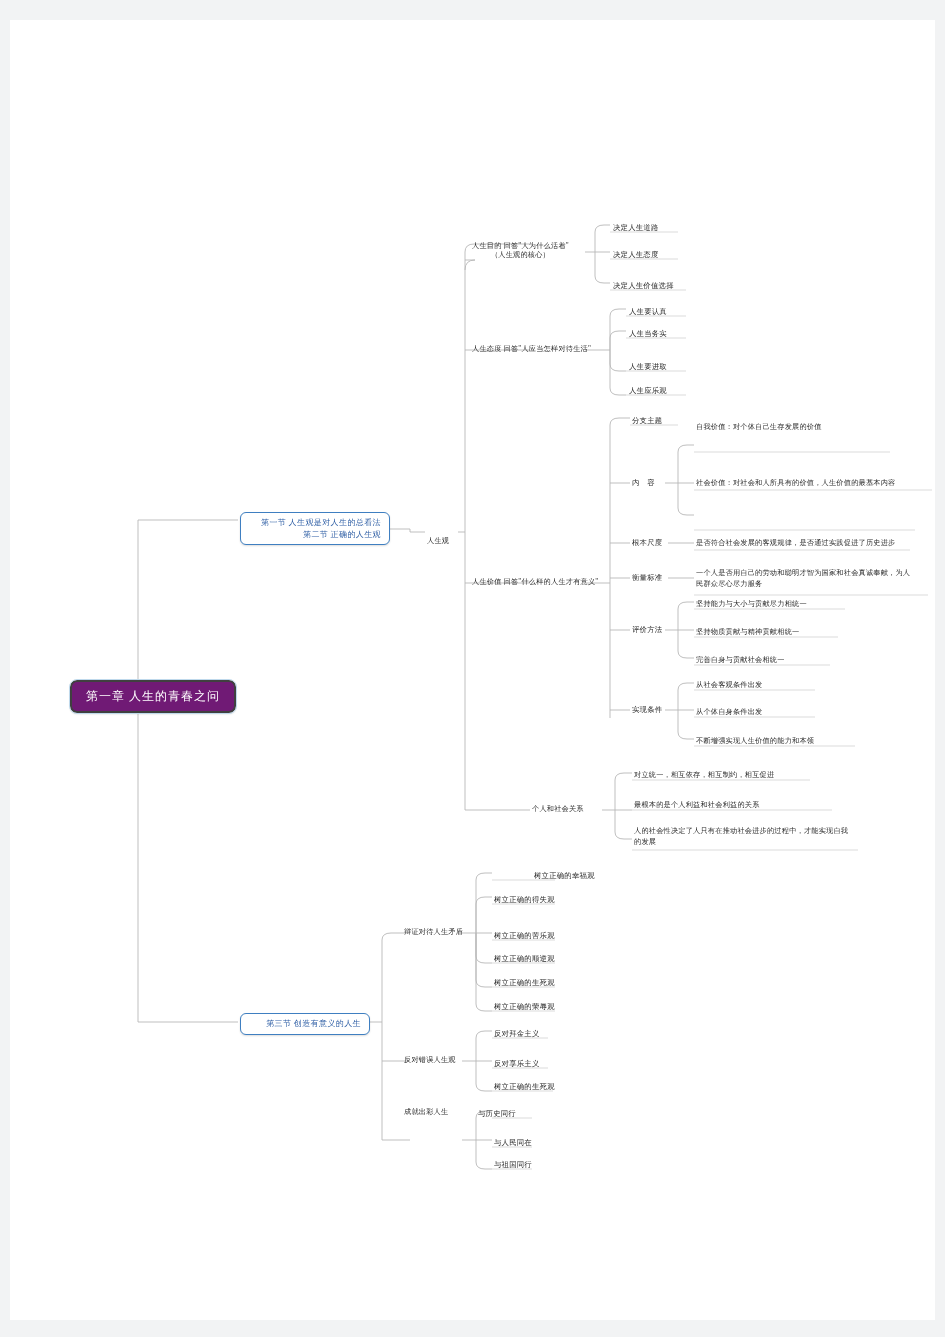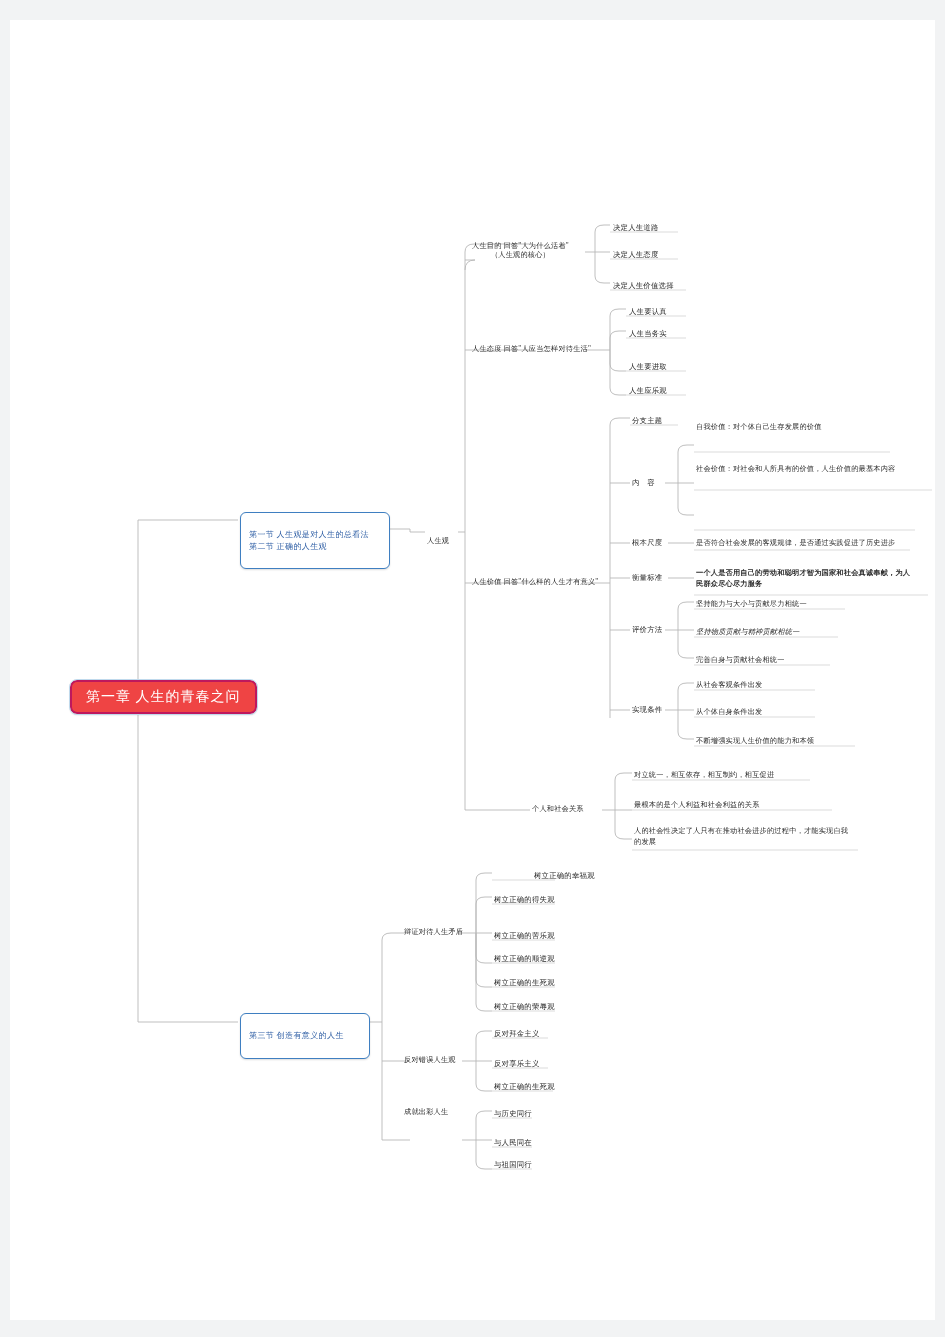--- a/index.html
+++ b/index.html
@@ -22,44 +22,45 @@
     color:#2a2a2a;
     line-height:1.25;
     white-space:pre;
     letter-spacing:0.2px;
   }
   .lvl1,.lvl2,.lvl3{font-size:7.2px;}
   .lvl2{font-size:7.4px;}
   .lvl3{font-size:7.2px;}
   .root{
     position:absolute;
-    background:#ef4444;
+    background:#701a75;
     color:#ffffff;
-    border:2px solid #be185d;
+    border:2px solid #404040;
     outline:1px solid #bfd9ec;
     border-radius:7px;
-    font-size:14px;
+    font-size:12px;
     padding:6px 14px;
     text-align:center;
     white-space:pre;
     box-shadow:0 1px 2px rgba(0,0,0,.18);
     letter-spacing:1px;
   }
   .sec{
     position:absolute;
     background:#ffffff;
     color:#2f5fa5;
     border:1.6px solid #3f7fc1;
     border-radius:6px;
     font-size:8px;
-    padding:16px 8px;
+    padding:4px 8px;
     white-space:pre;
     line-height:1.45;
     box-shadow:0 1px 2px rgba(0,0,0,.14);
     letter-spacing:.4px;
+    text-align:right;
   }
 </style>
 </head>
 <body>
 
 <div id="page">
   <div id="canvas">
 
     <svg class="links" viewBox="0 0 925 1300">
       <g fill="none" stroke="#b8b8b8" stroke-width="0.9">
@@ -195,32 +196,32 @@
     <div class="node lvl2" style="left:619px;top:309px;">人生当务实</div>
     <div class="node lvl2" style="left:619px;top:342px;">人生要进取</div>
     <div class="node lvl2" style="left:619px;top:366px;">人生应乐观</div>
 
     <div class="node lvl1" style="left:462px;top:558px;">人生价值 回答"什么样的人生才有意义"</div>
 
     <div class="node lvl2" style="left:622px;top:396px;">分支主题</div>
 
     <div class="node lvl2" style="left:622px;top:458px;">内　容</div>
     <div class="node lvl3" style="left:686px;top:403px;">自我价值：对个体自己生存发展的价值</div>
-    <div class="node lvl3" style="left:686px;top:445px;">社会价值：对社会和人所具有的价值，人生价值的最基本内容</div>
+    <div class="node lvl3" style="left:686px;top:459px;">社会价值：对社会和人所具有的价值，人生价值的最基本内容</div>
 
     <div class="node lvl2" style="left:622px;top:518px;">根本尺度</div>
     <div class="node lvl3" style="left:686px;top:519px;">是否符合社会发展的客观规律，是否通过实践促进了历史进步</div>
 
     <div class="node lvl2" style="left:622px;top:553px;">衡量标准</div>
-    <div class="node lvl3" style="left:686px;top:548px;line-height:1.5;font-weight:bold;">一个人是否用自己的劳动和聪明才智为国家和社会真诚奉献，为人
+    <div class="node lvl3" style="left:686px;top:548px;line-height:1.5;">一个人是否用自己的劳动和聪明才智为国家和社会真诚奉献，为人
 民群众尽心尽力服务</div>
 
     <div class="node lvl2" style="left:622px;top:605px;">评价方法</div>
     <div class="node lvl3" style="left:686px;top:580px;">坚持能力与大小与贡献尽力相统一</div>
-    <div class="node lvl3" style="left:686px;top:608px;font-style:italic;">坚持物质贡献与精神贡献相统一</div>
+    <div class="node lvl3" style="left:686px;top:608px;">坚持物质贡献与精神贡献相统一</div>
     <div class="node lvl3" style="left:686px;top:636px;">完善自身与贡献社会相统一</div>
 
     <div class="node lvl2" style="left:622px;top:685px;">实现条件</div>
     <div class="node lvl3" style="left:686px;top:661px;">从社会客观条件出发</div>
     <div class="node lvl3" style="left:686px;top:688px;">从个体自身条件出发</div>
     <div class="node lvl3" style="left:686px;top:717px;">不断增强实现人生价值的能力和本领</div>
 
     <div class="node lvl1" style="left:522px;top:785px;">个人和社会关系</div>
     <div class="node lvl3" style="left:624px;top:751px;">对立统一，相互依存，相互制约，相互促进</div>
     <div class="node lvl3" style="left:624px;top:781px;">最根本的是个人利益和社会利益的关系</div>
@@ -234,18 +235,18 @@
     <div class="node lvl2" style="left:484px;top:934px;">树立正确的顺逆观</div>
     <div class="node lvl2" style="left:484px;top:958px;">树立正确的生死观</div>
     <div class="node lvl2" style="left:484px;top:982px;">树立正确的荣辱观</div>
 
     <div class="node lvl1" style="left:394px;top:1036px;">反对错误人生观</div>
     <div class="node lvl2" style="left:484px;top:1009px;font-family:Liberation Serif, serif;">反对拜金主义</div>
     <div class="node lvl2" style="left:484px;top:1039px;">反对享乐主义</div>
     <div class="node lvl2" style="left:484px;top:1062px;">树立正确的生死观</div>
 
     <div class="node lvl1" style="left:394px;top:1088px;">成就出彩人生</div>
-    <div class="node lvl2" style="left:484px;top:1089px;text-align:right;">与历史同行</div>
+    <div class="node lvl2" style="left:468px;top:1089px;text-align:right;">与历史同行</div>
     <div class="node lvl2" style="left:484px;top:1118px;">与人民同在</div>
     <div class="node lvl2" style="left:484px;top:1140px;">与祖国同行</div>
 
   </div>
 </div>
 
 </body></html>

